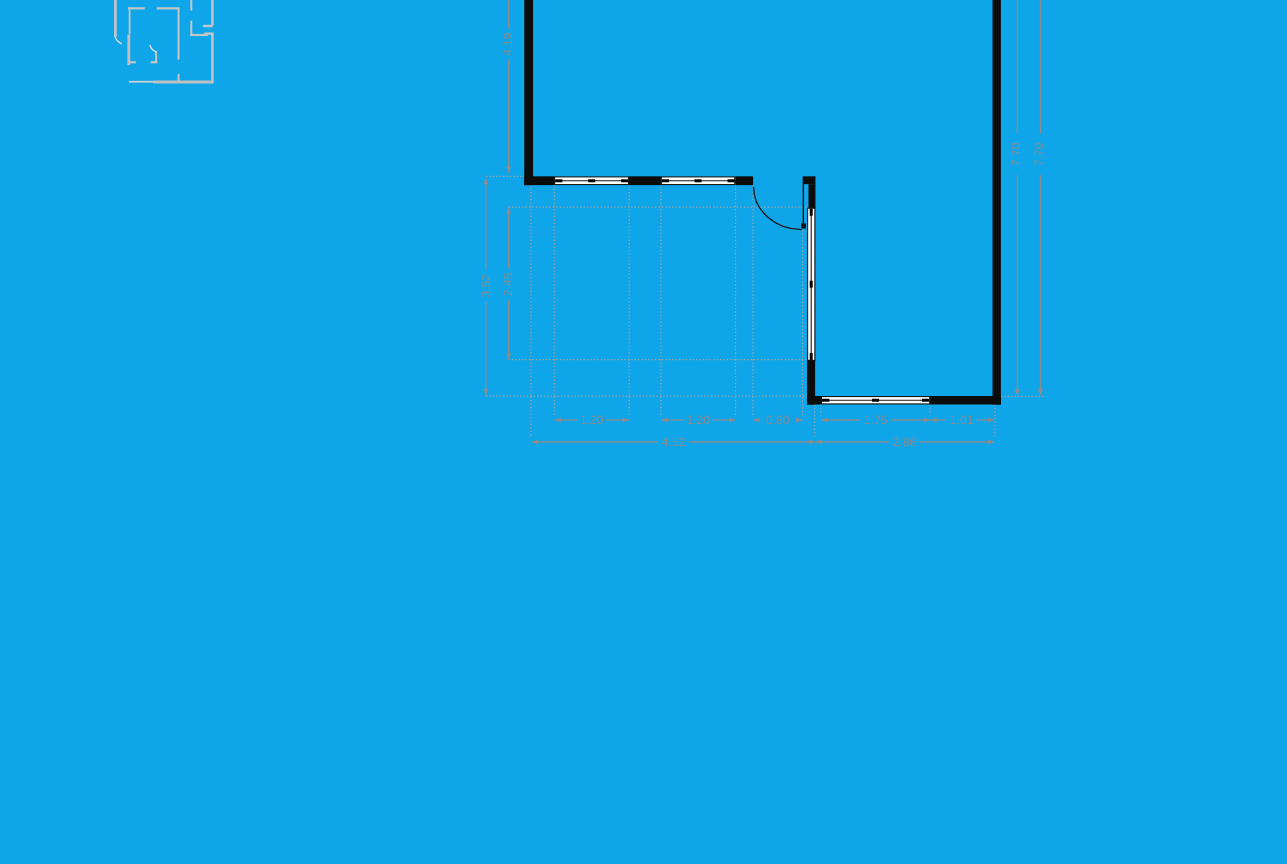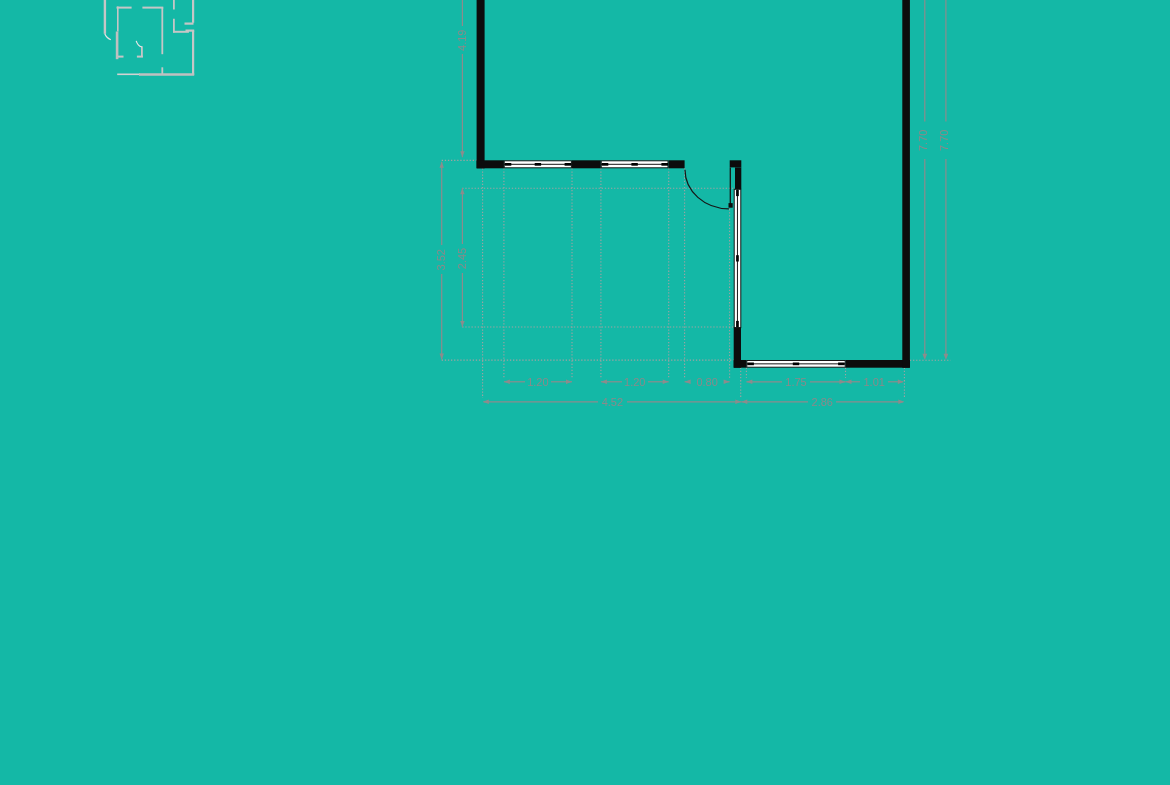--- a/index.html
+++ b/index.html
@@ -1,16 +1,16 @@
 <!DOCTYPE html>
 <html><head>
 <meta charset="utf-8">
 <style>
   html,body{margin:0;padding:0;background:#ffffff;}
-  .page{position:relative;width:1170px;height:785px;background:#14b8a6;overflow:hidden;
+  .page{position:relative;width:1170px;height:785px;background:#0ea5e9;overflow:hidden;
         font-family:"Liberation Sans", sans-serif;}
   svg{position:absolute;top:0;left:0;}
   text{font-family:"Liberation Sans", sans-serif;fill:#8a8a8a;font-size:11px;}
 </style>
 </head>
 <body>
 <div class="page">
 <svg width="1170" height="785" viewBox="0 0 1170 785">
 
 <g stroke="#c6c6c6" fill="none" stroke-width="2">

